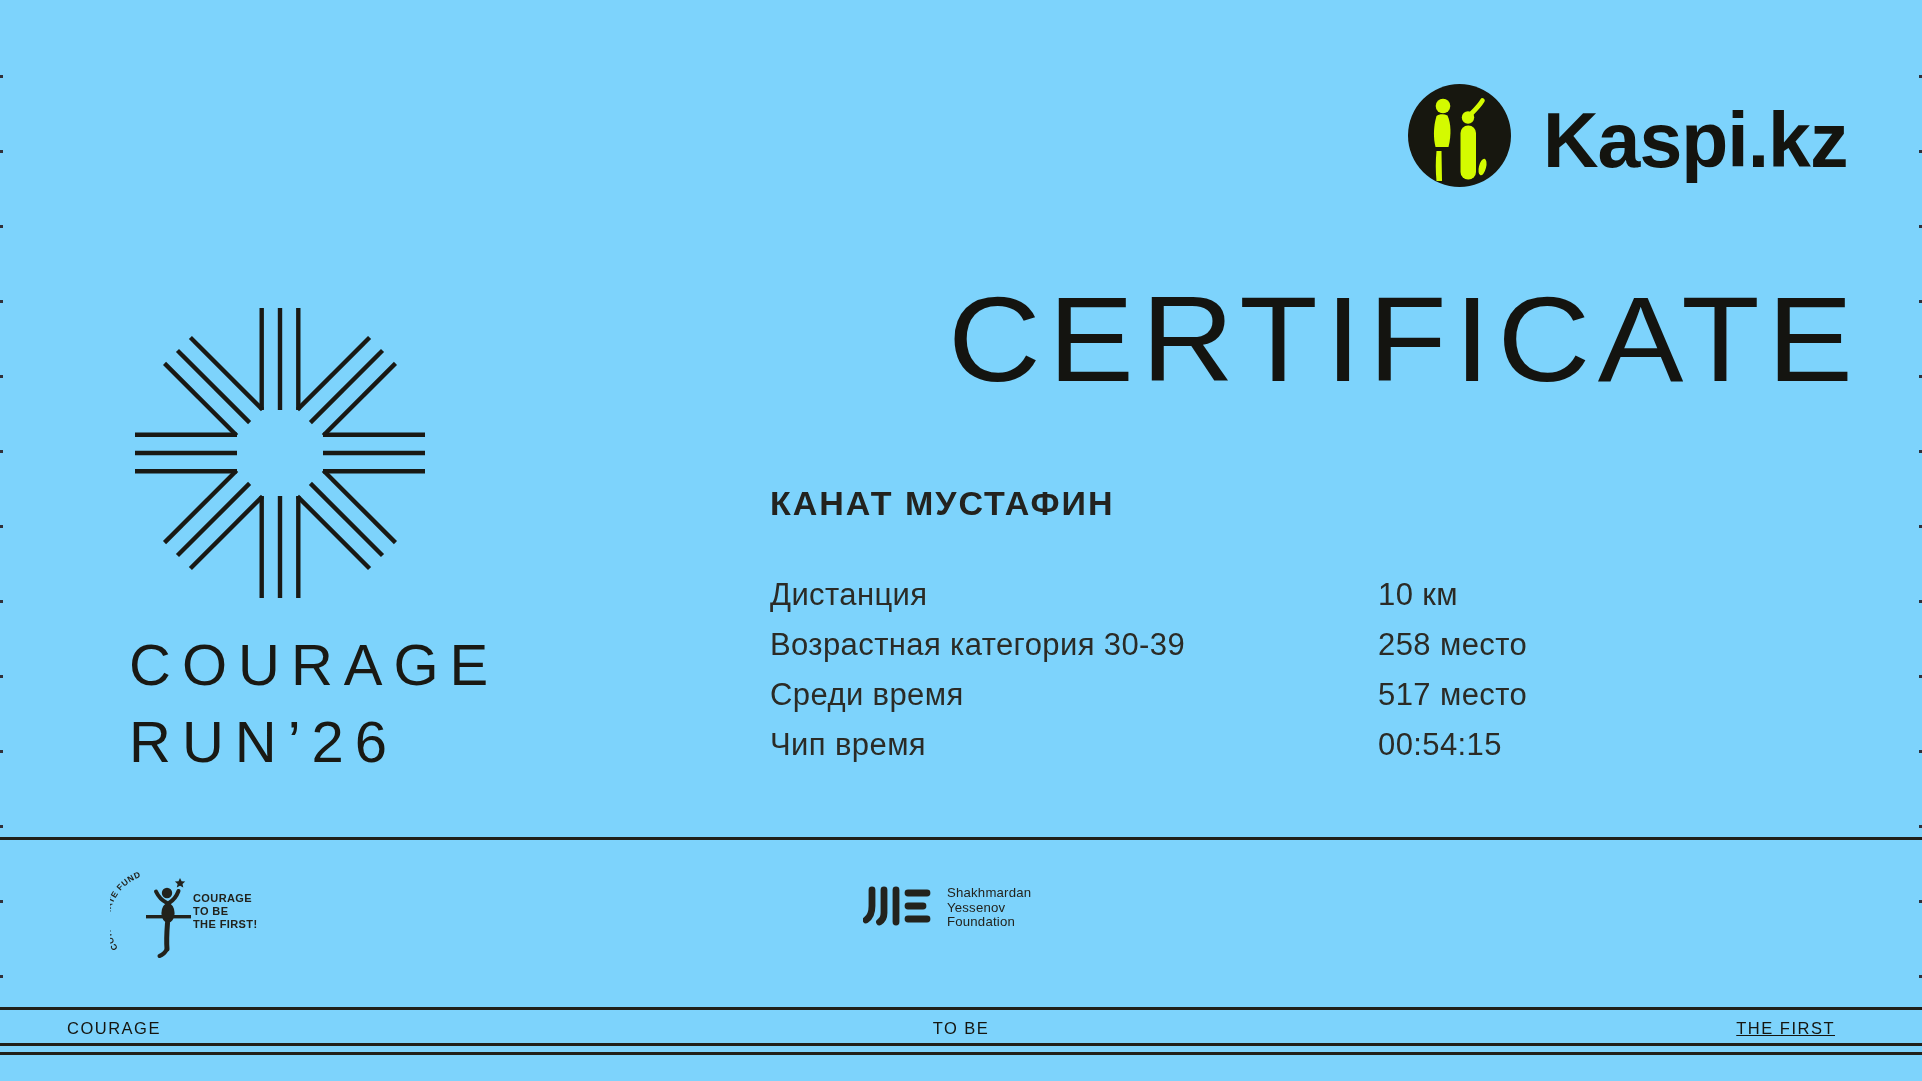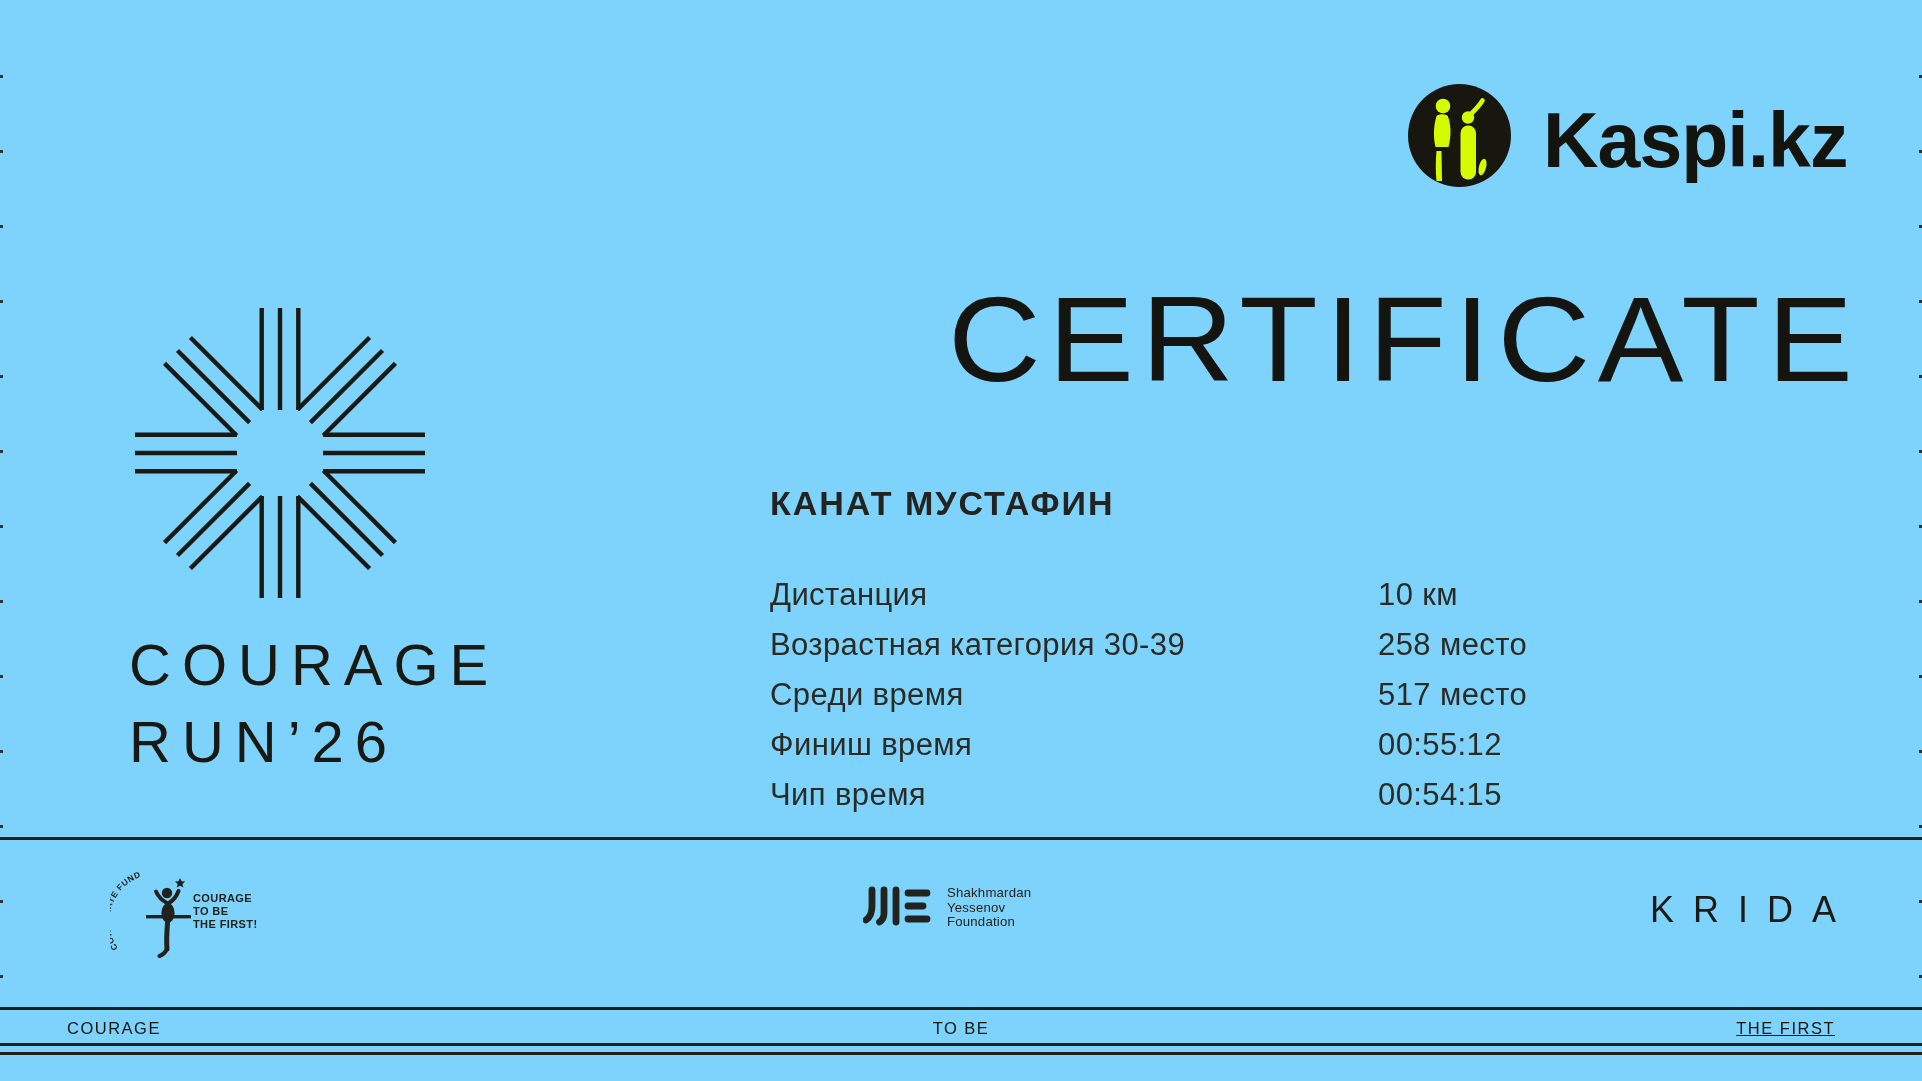--- a/index.html
+++ b/index.html
@@ -156,24 +156,20 @@
       <span>Дистанция</span>
       <span class="stat-value">10 км</span>
     </div>
     <div class="stat-row">
       <span>Возрастная категория 30-39</span>
       <span class="stat-value">258 место</span>
     </div>
     <div class="stat-row">
       <span>Среди время</span>
       <span class="stat-value">517 место</span>
-    </div>
-    <div class="stat-row">
-      <span>Финиш время</span>
-      <span class="stat-value">00:55:12</span>
     </div>
     <div class="stat-row">
       <span>Чип время</span>
       <span class="stat-value">00:54:15</span>
     </div>
   </div>
 
   <div class="abs midline"></div>
 
   <div class="abs corp">
@@ -215,21 +211,20 @@
         </g>
       </svg>
     </span>
     <div class="yessenov-text">
       <div>Shakhmardan</div>
       <div>Yessenov</div>
       <div>Foundation</div>
     </div>
   </div>
 
-  <div class="abs krida">KRIDA</div>
 
   <div class="abs fline fline1"></div>
   <div class="abs footer-row">
     <span class="footer-left">COURAGE</span>
     <span class="footer-center">TO BE</span>
     <span class="footer-right">THE FIRST</span>
   </div>
   <div class="abs fline fline2"></div>
   <div class="abs fline fline3"></div>
 

